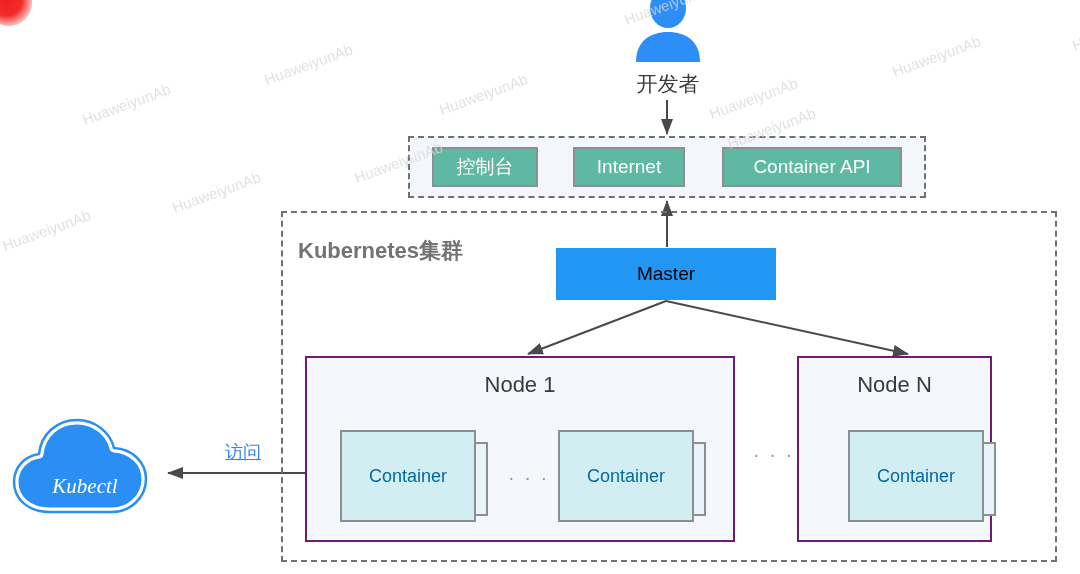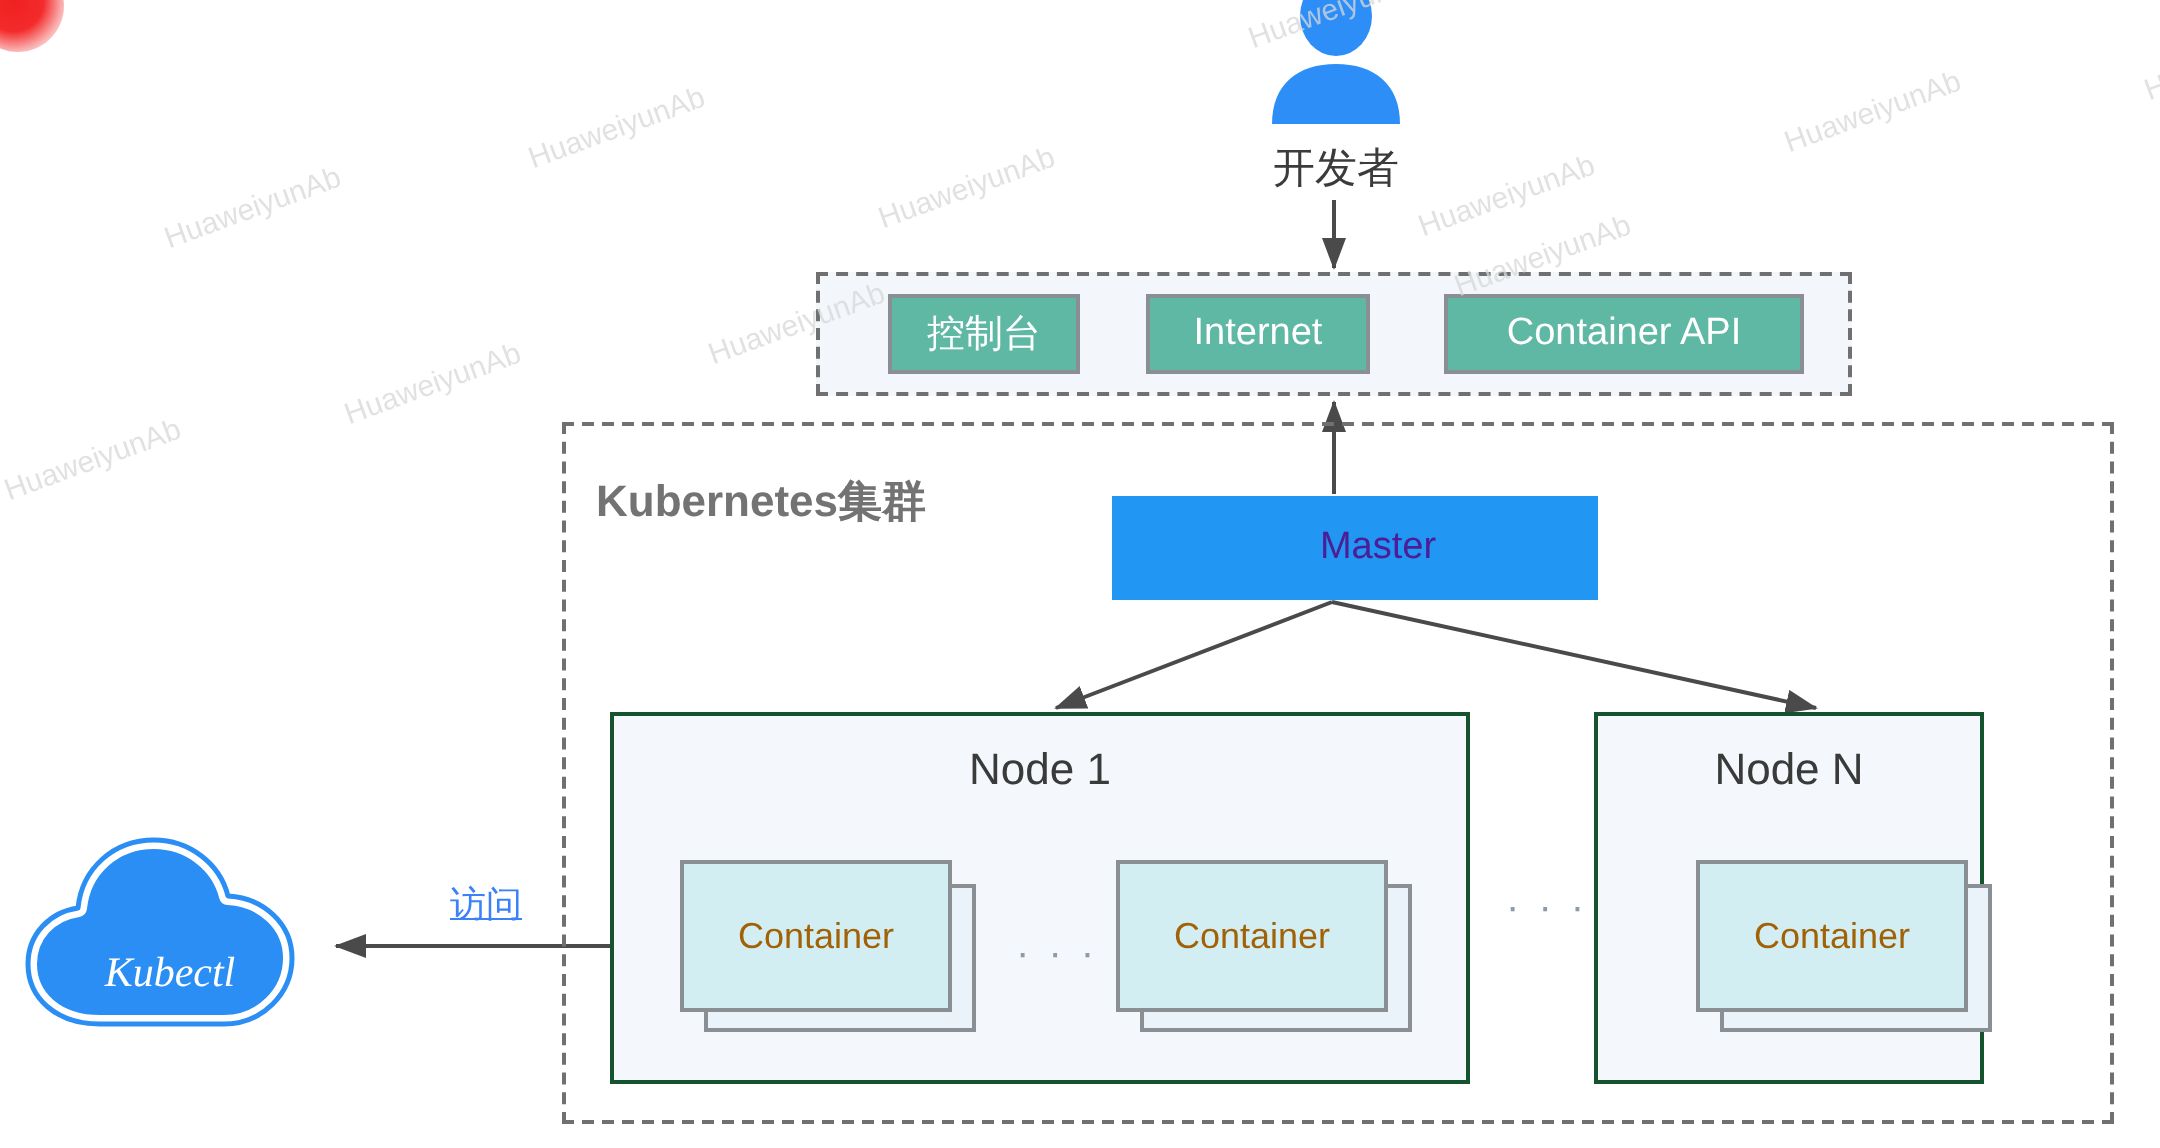--- a/index.html
+++ b/index.html
@@ -93,21 +93,21 @@
     box-sizing: border-box;
     background: #5fb8a4;
     border: 2px solid #8a8f93;
     color: #ffffff;
     font-size: 19px;
     display: flex;
     align-items: center;
     justify-content: center;
     z-index: 14;
   }
-  .tool-0 { left: 444px;  width: 96px; }
+  .tool-0 { left: 432px;  width: 106px; }
   .tool-1 { left: 573px;  width: 112px; }
   .tool-2 { left: 722px;  width: 180px; }
 
   
   .cluster-box {
     position: absolute;
     left: 281px;
     top: 211px;
     width: 776px;
     height: 351px;
@@ -127,37 +127,36 @@
   }
 
   
   .master-box {
     position: absolute;
     left: 556px;
     top: 248px;
     width: 220px;
     height: 52px;
     background: #2196f3;
-    color: #4c1d95;
+    color: #000000;
     font-size: 19px;
     display: flex;
     align-items: center;
     justify-content: center;
     z-index: 14;
-    padding-left: 23px;
   }
 
   
   .node-box {
     position: absolute;
     top: 356px;
     height: 186px;
     box-sizing: border-box;
     background: #f4f8fd;
-    border: 2px solid #14532d;
+    border: 2px solid #701a75;
     z-index: 8;
   }
   .node-0 { left: 305px; width: 430px; }
   .node-1 { left: 797px; width: 195px; }
   .node-title {
     position: absolute;
     top: 14px;
     left: 0;
     width: 100%;
     text-align: center;
@@ -180,28 +179,28 @@
     height: 74px;
     box-sizing: border-box;
     background: #e9f3f9;
     border: 2px solid #8a8f93;
   }
   .container-front {
     position: absolute;
     left: 0;
     top: 0;
     width: 136px;
-    height: 76px;
+    height: 92px;
     box-sizing: border-box;
     background: #d3eef3;
     border: 2px solid #8a8f93;
     display: flex;
     align-items: center;
     justify-content: center;
-    color: #a16207;
+    color: #0369a1;
     font-size: 18px;
   }
   .cs-0 { left: 340px; top: 430px; }
   .cs-1 { left: 558px; top: 430px; }
   .cs-2 { left: 848px; top: 430px; }
 
   .dots {
     position: absolute;
     color: #8e9aa6;
     font-size: 20px;

